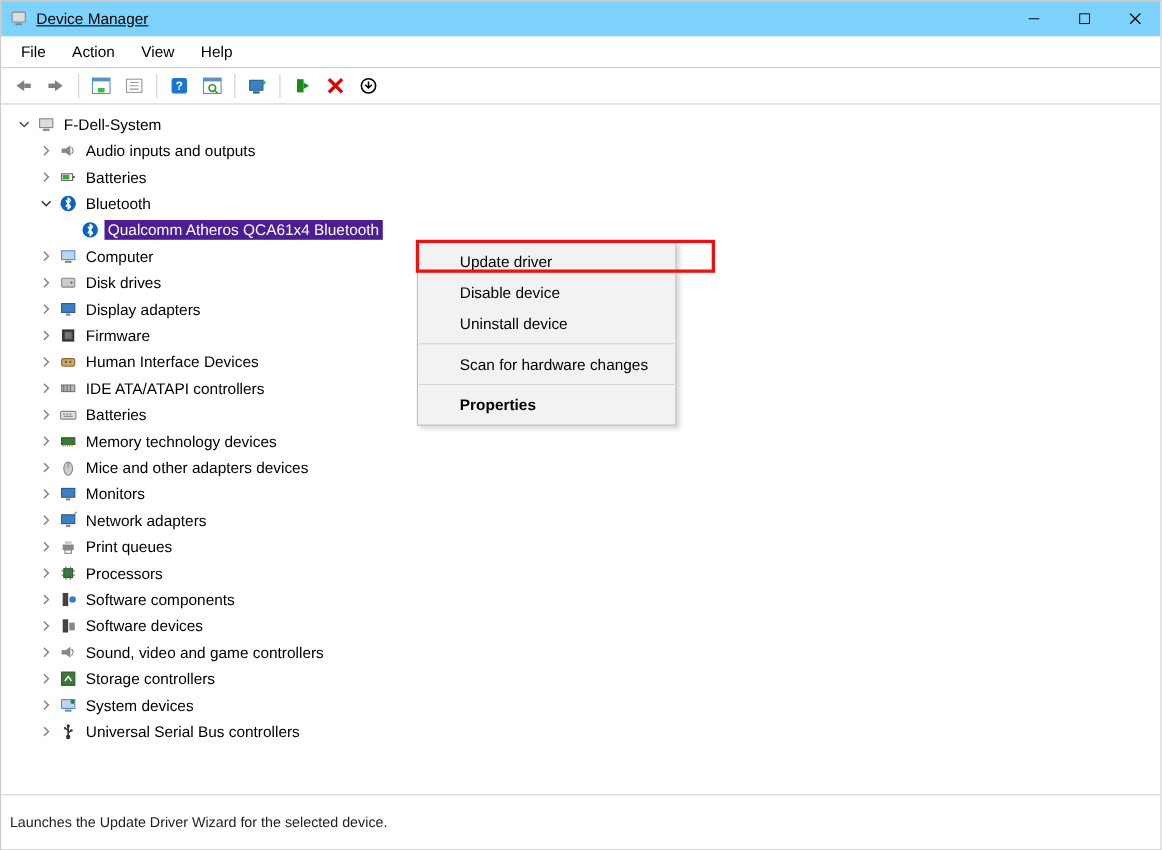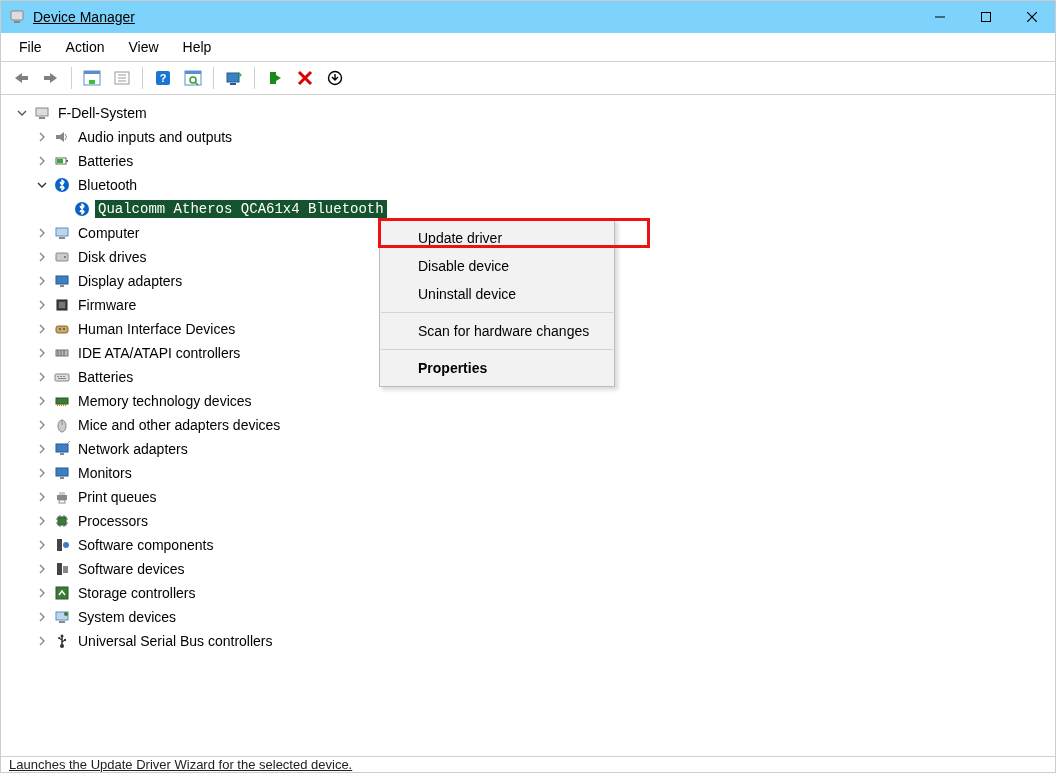--- a/index.html
+++ b/index.html
@@ -89,23 +89,22 @@
     font-size: 10px;
     cursor: default;
   }
   .twisty.empty { visibility: hidden; }
   .node-icon {
     width: 18px; height: 18px;
     display: inline-flex; align-items: center; justify-content: center;
   }
   .node-label { padding: 1px 3px; }
   .node.selected .node-label {
-    background: #14532d;
+    background: #4c1d95;
     color: #fff;
-    font-family: Liberation Mono, monospace;
   }
   
   .context-menu {
     position: absolute;
     left: 378px;
     top: 124px;
     width: 236px;
     background: #f2f2f2;
     border: 1px solid #bcbcbc;
     box-shadow: 3px 3px 4px rgba(0,0,0,0.15);
@@ -123,24 +122,23 @@
     left: 377px;
     top: 123px;
     width: 272px;
     height: 30px;
     border: 3px solid #e11;
     pointer-events: none;
   }
   
   .statusbar {
     border-top: 1px solid #d0d0d0;
-    padding: 0 8px;
+    padding: 17px 8px;
     font-size: 13px;
     color: #222;
-    text-decoration: underline;
   }
   svg { display: block; }
 </style>
 </head>
 <body>
 
 <div class="titlebar">
   <span class="app-icon">
     <svg width="16" height="16" viewBox="0 0 16 16">
       <rect x="2" y="2" width="12" height="9" rx="1" fill="#ddd" stroke="#888"></rect>
@@ -490,40 +488,40 @@
               <div class="node">
                 <span class="twisty">
                   <svg width="10" height="10">
                     <path d="M3 1 L7 5 L3 9" fill="none" stroke="#888" stroke-width="1.4"></path>
                   </svg>
                 </span>
                 <span class="node-icon">
                   <svg width="16" height="16">
                     <rect x="2" y="3" width="12" height="8" fill="#3b7fc4" stroke="#265a8f"></rect>
                     <rect x="6" y="12" width="4" height="2" fill="#888"></rect>
-                    <path d="M13 3 L16 0" stroke="#888"></path>
-                  </svg>
-                </span>
-                <span class="node-label">Network adapters</span>
+                  </svg>
+                </span>
+                <span class="node-label">Monitors</span>
               </div>
             </li>
             <li>
               <div class="node">
                 <span class="twisty">
                   <svg width="10" height="10">
                     <path d="M3 1 L7 5 L3 9" fill="none" stroke="#888" stroke-width="1.4"></path>
                   </svg>
                 </span>
                 <span class="node-icon">
                   <svg width="16" height="16">
                     <rect x="2" y="3" width="12" height="8" fill="#3b7fc4" stroke="#265a8f"></rect>
                     <rect x="6" y="12" width="4" height="2" fill="#888"></rect>
-                  </svg>
-                </span>
-                <span class="node-label">Monitors</span>
+                    <path d="M13 3 L16 0" stroke="#888"></path>
+                  </svg>
+                </span>
+                <span class="node-label">Network adapters</span>
               </div>
             </li>
             <li>
               <div class="node">
                 <span class="twisty">
                   <svg width="10" height="10">
                     <path d="M3 1 L7 5 L3 9" fill="none" stroke="#888" stroke-width="1.4"></path>
                   </svg>
                 </span>
                 <span class="node-icon">
@@ -582,20 +580,37 @@
                     <path d="M3 1 L7 5 L3 9" fill="none" stroke="#888" stroke-width="1.4"></path>
                   </svg>
                 </span>
                 <span class="node-icon">
                   <svg width="16" height="16">
                     <rect x="3" y="2" width="5" height="12" fill="#444"></rect>
                     <rect x="9" y="5" width="5" height="7" fill="#888"></rect>
                   </svg>
                 </span>
                 <span class="node-label">Software devices</span>
+              </div>
+            </li>
+            <li>
+              <div class="node">
+                <span class="twisty">
+                  <svg width="10" height="10">
+                    <path d="M3 1 L7 5 L3 9" fill="none" stroke="#888" stroke-width="1.4"></path>
+                  </svg>
+                </span>
+                <span class="node-icon">
+                  <svg width="16" height="16">
+                    <rect x="2" y="6" width="4" height="4" fill="#888"></rect>
+                    <path d="M6 6 L10 3 L10 13 L6 10 Z" fill="#888"></path>
+                    <path d="M11 5 Q14 8 11 11" fill="none" stroke="#888"></path>
+                  </svg>
+                </span>
+                <span class="node-label">Sound, video and game controllers</span>
               </div>
             </li>
             <li>
               <div class="node">
                 <span class="twisty">
                   <svg width="10" height="10">
                     <path d="M3 1 L7 5 L3 9" fill="none" stroke="#888" stroke-width="1.4"></path>
                   </svg>
                 </span>
                 <span class="node-icon">

